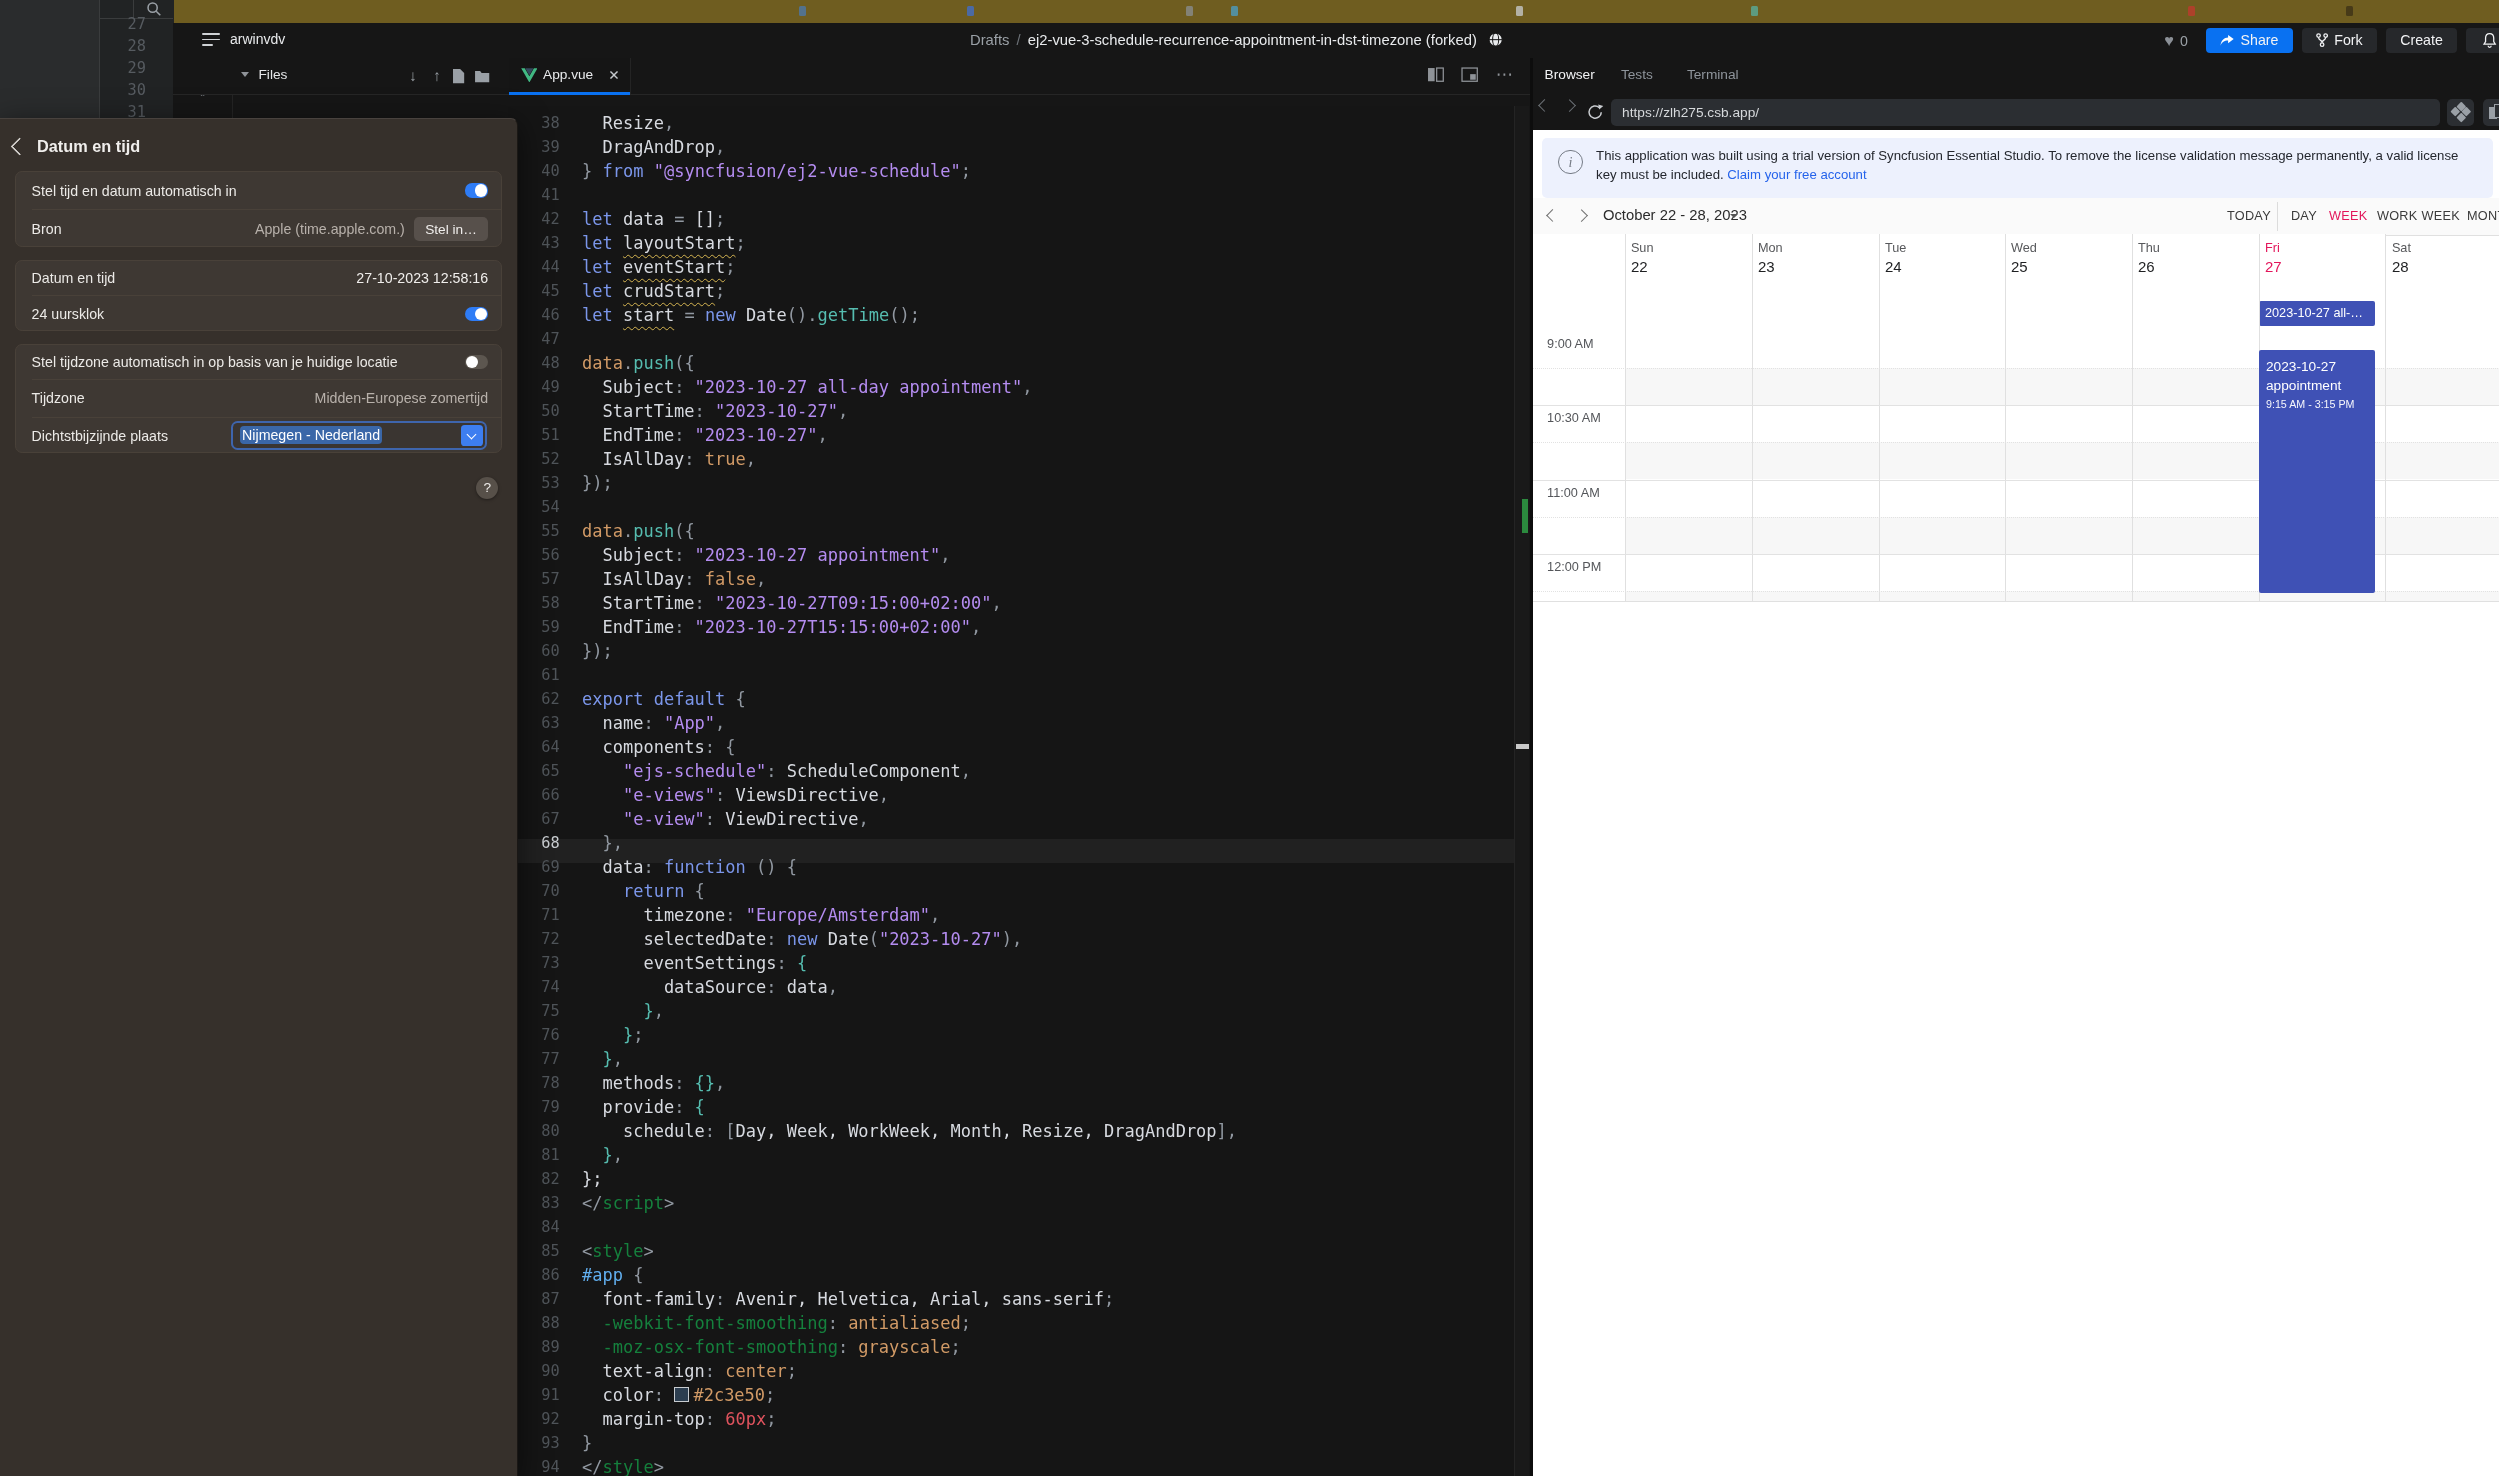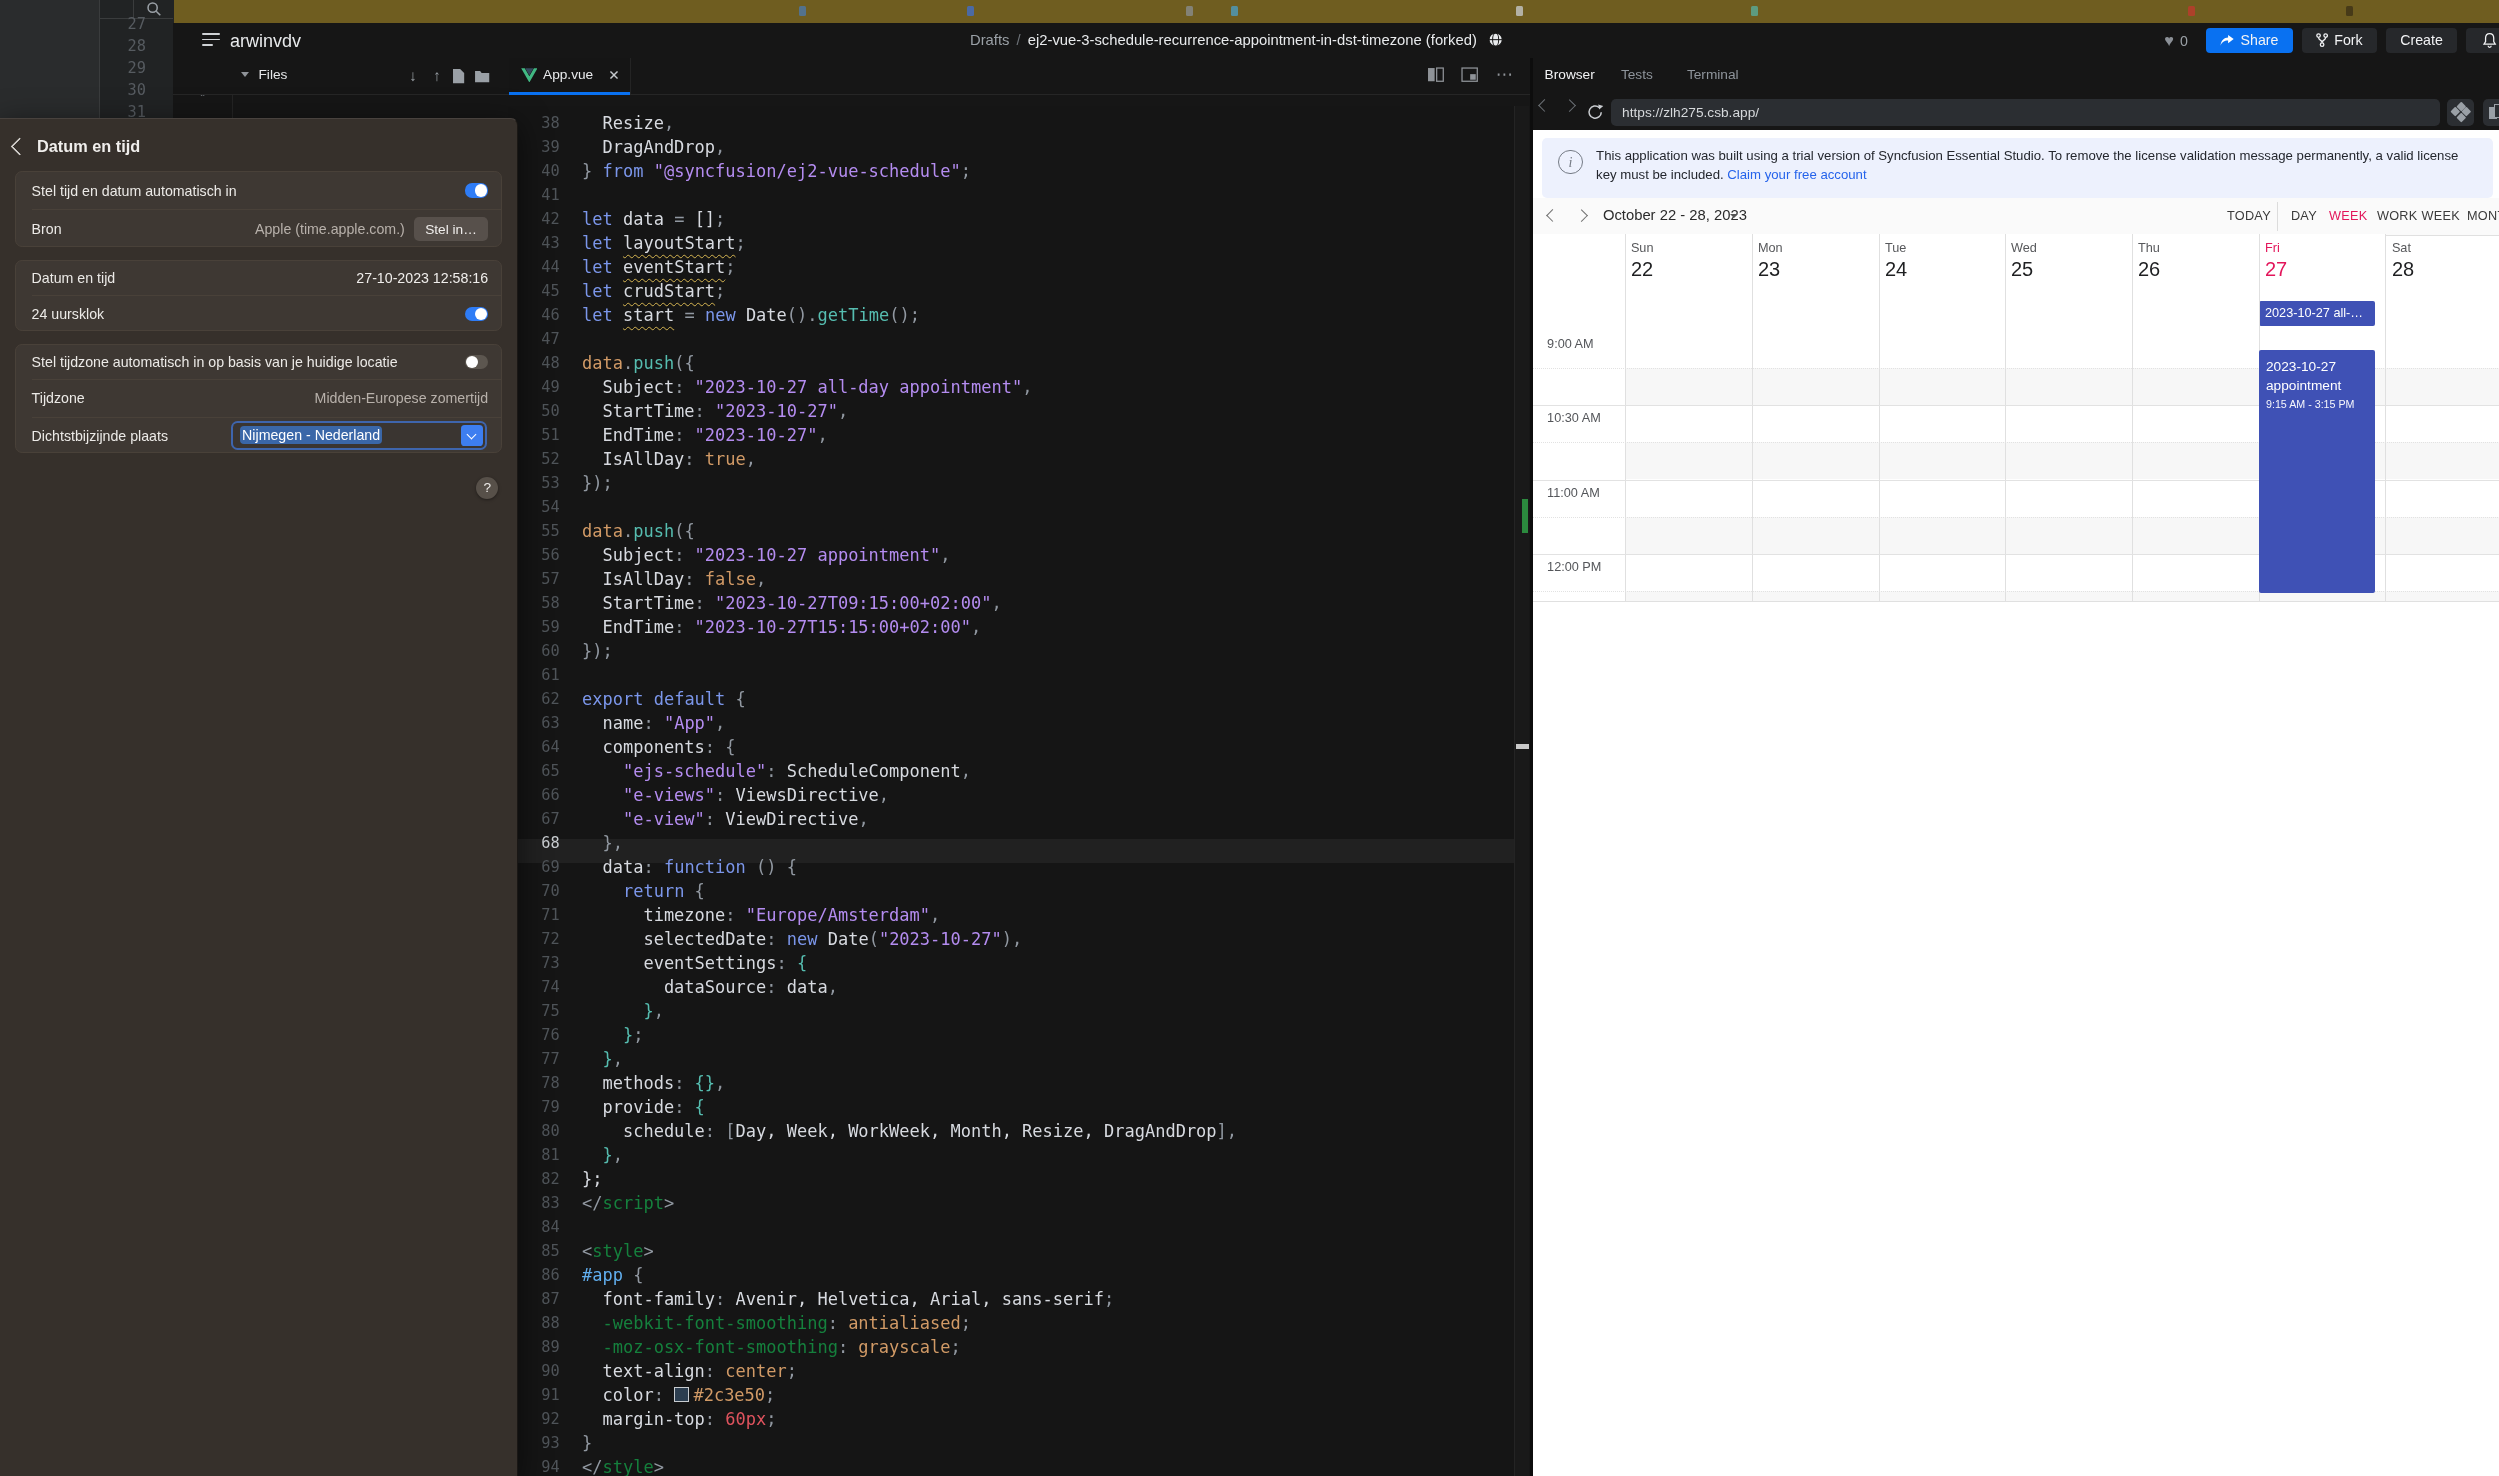--- a/index.html
+++ b/index.html
@@ -15,21 +15,21 @@
   #bgwin{left:0;top:0;width:173px;height:1477px;background:#2a2c2d;border-right:0.5px solid #000;}
   #bgwin .gutter{position:absolute;left:99px;top:0;width:74px;height:1477px;background:#212324;border-left:0.5px solid #3a3c3d;}
   #bgwin .toprow{position:absolute;left:99px;top:0;width:74px;height:18px;border-bottom:0.5px solid #3a3c3d;}
   #bgwin .vdiv{position:absolute;left:34px;top:0;width:0.5px;height:18px;background:#3a3c3d;}
   .bg-lnum{position:absolute;left:0;width:51px;text-align:right;color:#565b60;font-family:"DejaVu Sans Mono",monospace;font-size:15.3px;line-height:22px;}
 
   
   #topbar{left:173px;top:23px;width:2327px;height:35px;background:#161616;border-bottom:0.5px solid #262626;}
   .hamb{position:absolute;left:28.5px;top:10.2px;width:18.3px;height:13.2px;}
   .hamb span{position:absolute;left:0;height:1.5px;background:#cfd2d5;border-radius:1px;}
-  #tb-user{position:absolute;left:57px;top:8.1px;color:#e8eaec;font-size:18px;}
+  #tb-user{position:absolute;left:57px;top:8.1px;color:#e8eaec;font-size:14px;}
   #breadcrumb{position:absolute;left:797px;top:8.1px;display:flex;gap:7.1px;align-items:center;font-size:14.8px;}
   #breadcrumb .root{color:#9aa0a6;}
   #breadcrumb .sep{color:#6d7278;}
   #breadcrumb .proj{color:#e8eaec;}
   .tb-right{position:absolute;right:0;top:0;height:35px;display:flex;align-items:center;}
   .heart{color:#8b9097;font-size:16.3px;margin-right:6.1px;}
   .likes{color:#9aa0a6;font-size:14.2px;margin-right:18.3px;}
   .btn{height:25.4px;border-radius:4.1px;display:flex;align-items:center;justify-content:center;
        font-size:14.2px;color:#f2f3f5;padding:0 14.2px;margin-right:9.2px;}
   .btn.blue{background:#0971f1;}
@@ -93,21 +93,21 @@
   .chev.left{transform:rotate(45deg);}
   .chev.right{transform:rotate(-135deg);}
   #daterange{position:absolute;left:70px;top:9.2px;font-size:14.8px;color:#2b2b2b;}
   #date-caret{position:absolute;left:197px;top:16.3px;width:0;height:0;border-left:4.1px solid transparent;border-right:4.1px solid transparent;border-top:4.6px solid #555;}
   .view-lbl{position:absolute;top:11.2px;font-size:12.7px;color:#3a3a3a;letter-spacing:0.3px;}
   .view-lbl.active{color:#e3165b;}
   #view-divider{position:absolute;left:744px;top:4.1px;width:0.5px;height:28.5px;background:#dcdcdc;}
 
   #dayhead{position:absolute;left:0;top:104px;width:853px;height:63px;background:#fff;border-bottom:0.5px solid #e0e0e0;}
   .dh-name{position:absolute;top:7.1px;font-size:12.7px;color:#57585b;}
-  .dh-num{position:absolute;top:24.4px;font-size:20px;color:#1f2022;}
+  .dh-num{position:absolute;top:24.4px;font-size:15px;color:#1f2022;}
   .dh-name.today,.dh-num.today{color:#e3165b;}
   .col-border{position:absolute;width:0.5px;background:#e0e0e0;}
 
   #alldayrow{position:absolute;left:0;top:167px;width:967px;height:34px;background:#fff;border-bottom:0.5px solid #e0e0e0;}
   #allday-ev{position:absolute;left:726px;top:3.6px;width:116px;height:25.4px;background:#3f51b5;border-radius:2px;
              color:#fff;font-size:12.7px;line-height:25.4px;padding:0 6.1px;box-sizing:border-box;
              white-space:nowrap;overflow:hidden;text-overflow:ellipsis;}
   #grid{position:absolute;left:0;top:201px;width:967px;height:270px;background:#fff;border-bottom:0.5px solid #e0e0e0;overflow:hidden;}
   .hline{position:absolute;left:0;width:967px;height:0;border-top:0.5px solid #e2e2e2;}
   .hline.dotted{border-top-style:dotted;}

